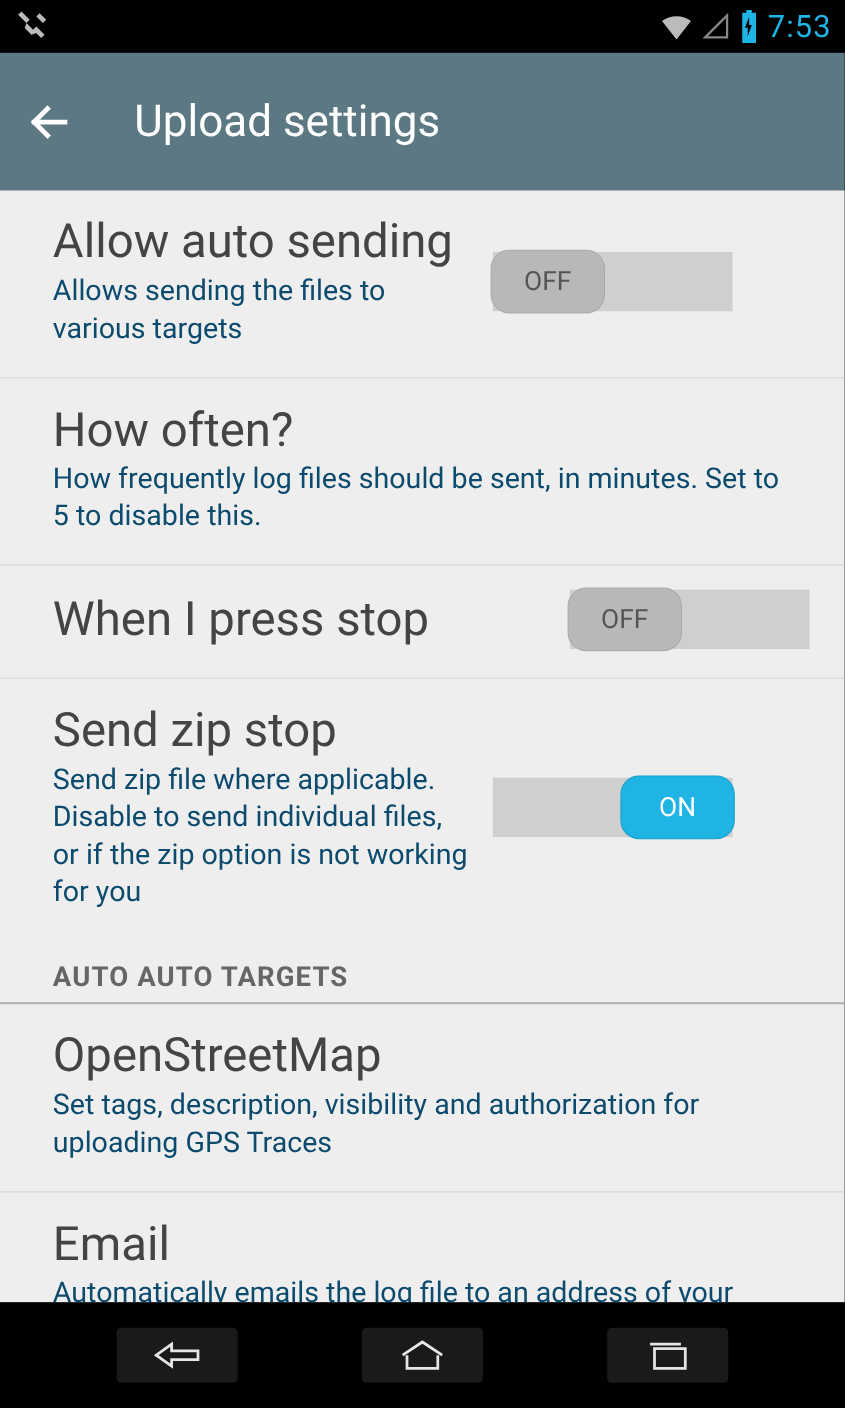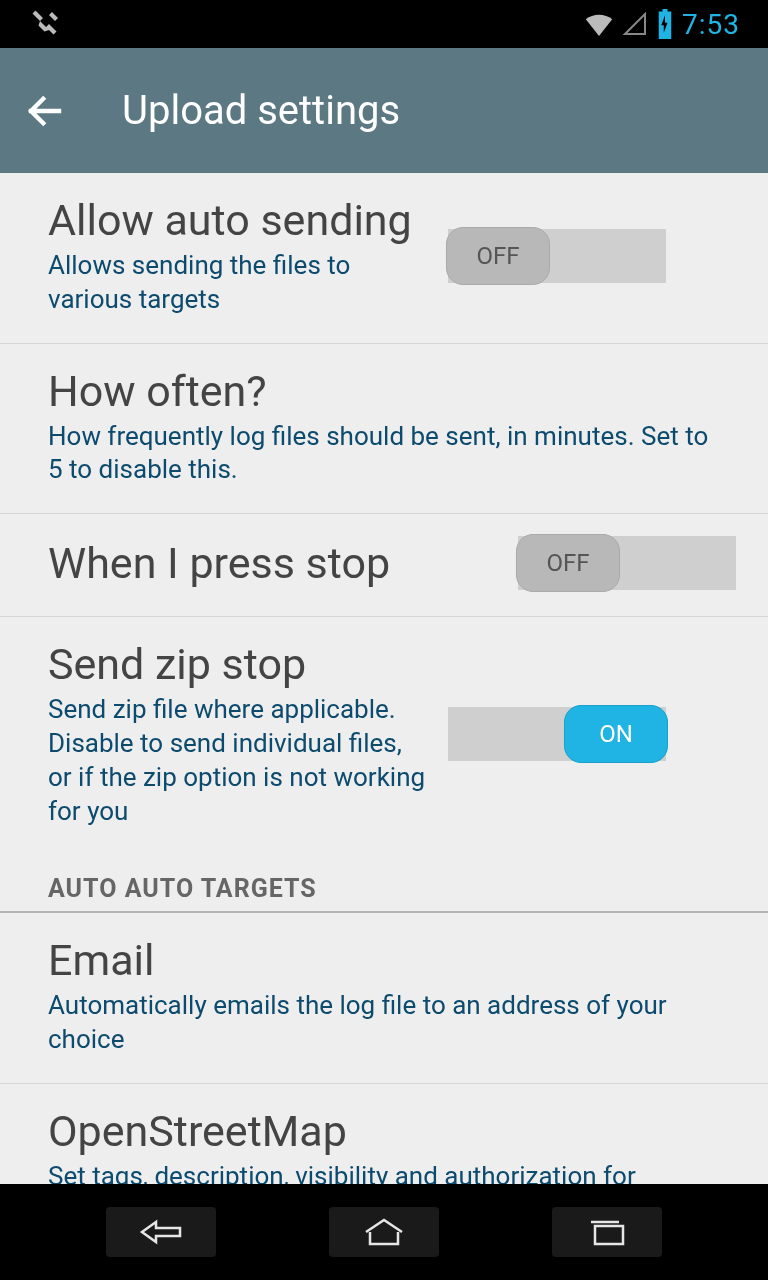--- a/index.html
+++ b/index.html
@@ -1,18 +1,18 @@
 <!DOCTYPE html>
 <html><head>
 <meta charset="utf-8">
 <style>
   * { margin: 0; padding: 0; box-sizing: border-box; }
   html, body { width: 768px; height: 1280px; font-family: Roboto, "Helvetica Neue", Arial, sans-serif; background: #000; overflow: hidden; }
   .screen { width: 768px; height: 1280px; display: flex; flex-direction: column; }
-  .status-bar { height: 48px; background: #000; display: flex; align-items: center; padding: 0 28px; justify-content: center; }
+  .status-bar { height: 48px; background: #000; display: flex; align-items: center; padding: 0 12px; justify-content: center; }
   .status-left { flex: 0 0 auto; display: flex; align-items: center; }
   .status-right { margin-left: auto; display: flex; align-items: center; gap: 8px; }
   .satellite-icon { width: 36px; height: 36px; color: #bbb; }
   .wifi-icon { width: 30px; height: 24px; color: #bbb; }
   .cell-icon { width: 26px; height: 24px; color: #888; }
   .battery-icon { width: 18px; height: 30px; color: #1fb4e4; }
   .clock { color: #1fb4e4; font-size: 28px; font-weight: 400; letter-spacing: 1px; }
   .app-bar { height: 125px; background: #5b7883; display: flex; align-items: center; padding: 0 24px; text-align: right; }
   .back-arrow { width: 42px; height: 42px; color: #fff; }
   .app-title { color: #fff; font-size: 40px; font-weight: 400; margin-left: 56px; }
@@ -99,29 +99,29 @@
         <div class="toggle-thumb">ON</div>
       </div>
     </div>
 
     <div class="section-header">
       <div class="section-header-text">AUTO AUTO TARGETS</div>
     </div>
 
     <div class="setting-row">
       <div class="setting-text">
-        <div class="setting-title">Email</div>
-        <div class="setting-desc">Automatically emails the log file to an address of your choice</div>
+        <div class="setting-title">OpenStreetMap</div>
+        <div class="setting-desc">Set tags, description, visibility and authorization for uploading GPS Traces</div>
       </div>
     </div>
 
     <div class="setting-row">
       <div class="setting-text">
-        <div class="setting-title">OpenStreetMap</div>
-        <div class="setting-desc">Set tags, description, visibility and authorization for uploading GPS Traces</div>
+        <div class="setting-title">Email</div>
+        <div class="setting-desc">Automatically emails the log file to an address of your choice</div>
       </div>
     </div>
 
   </div>
 
   <div class="nav-bar">
     <div class="nav-btn">
       <svg width="46" height="28" viewBox="0 0 46 28" fill="none" stroke="currentColor" stroke-width="2.5">
           <path d="M18 4L4 14l14 10V18h24V10H18V4z"></path>
         </svg>

